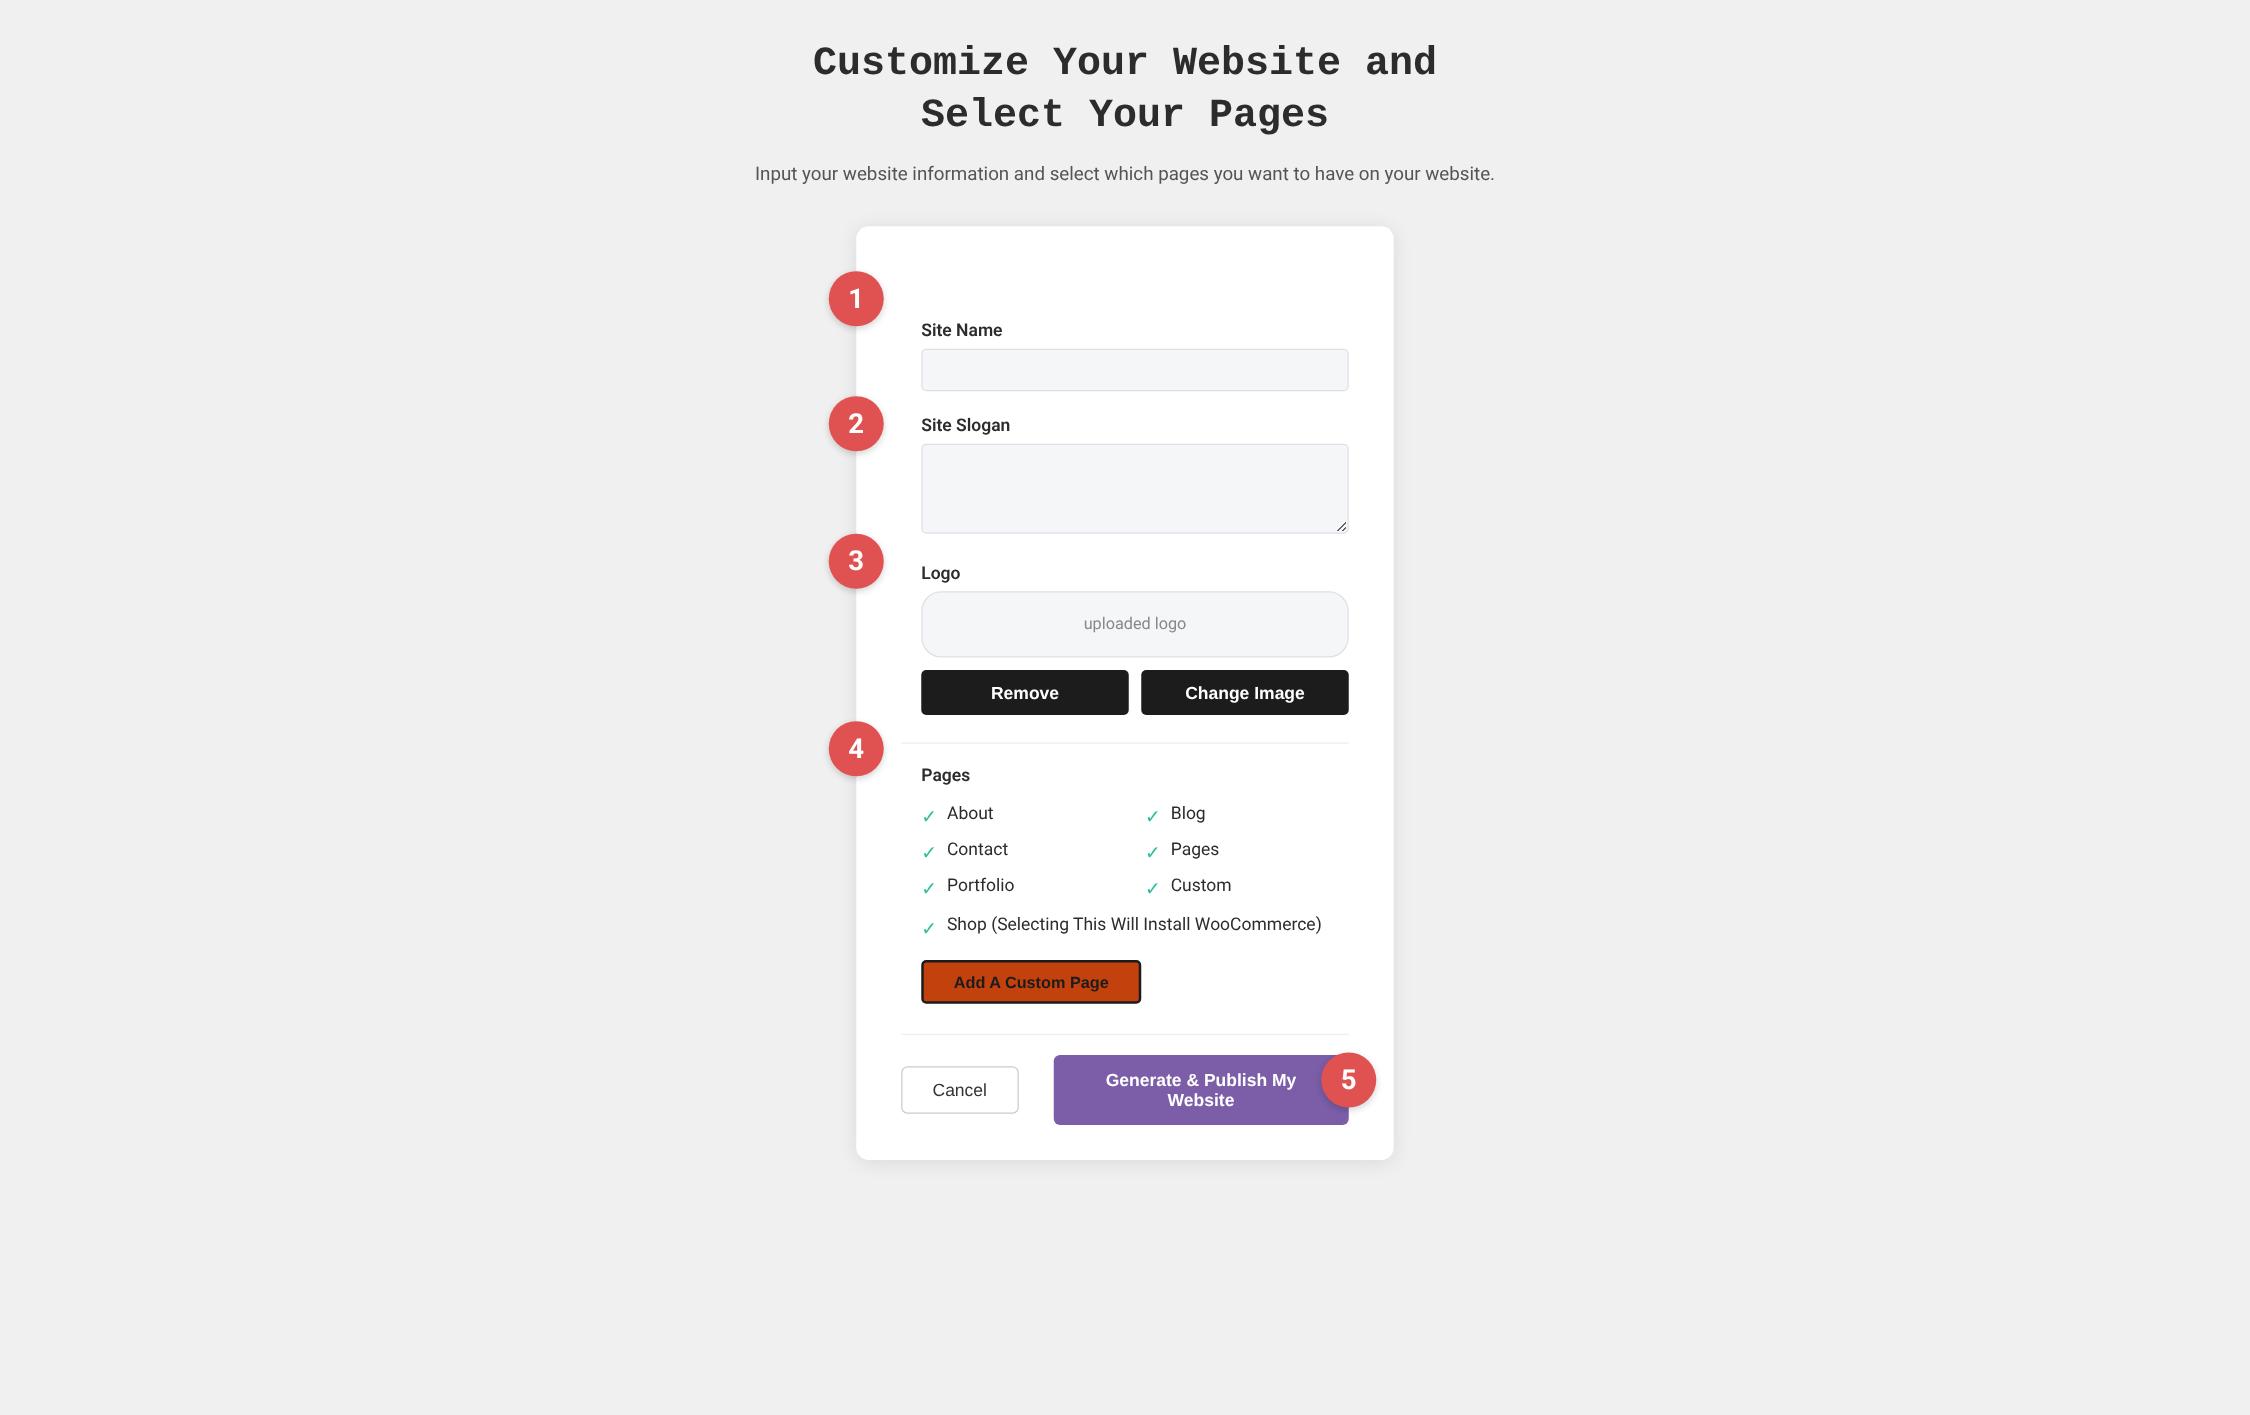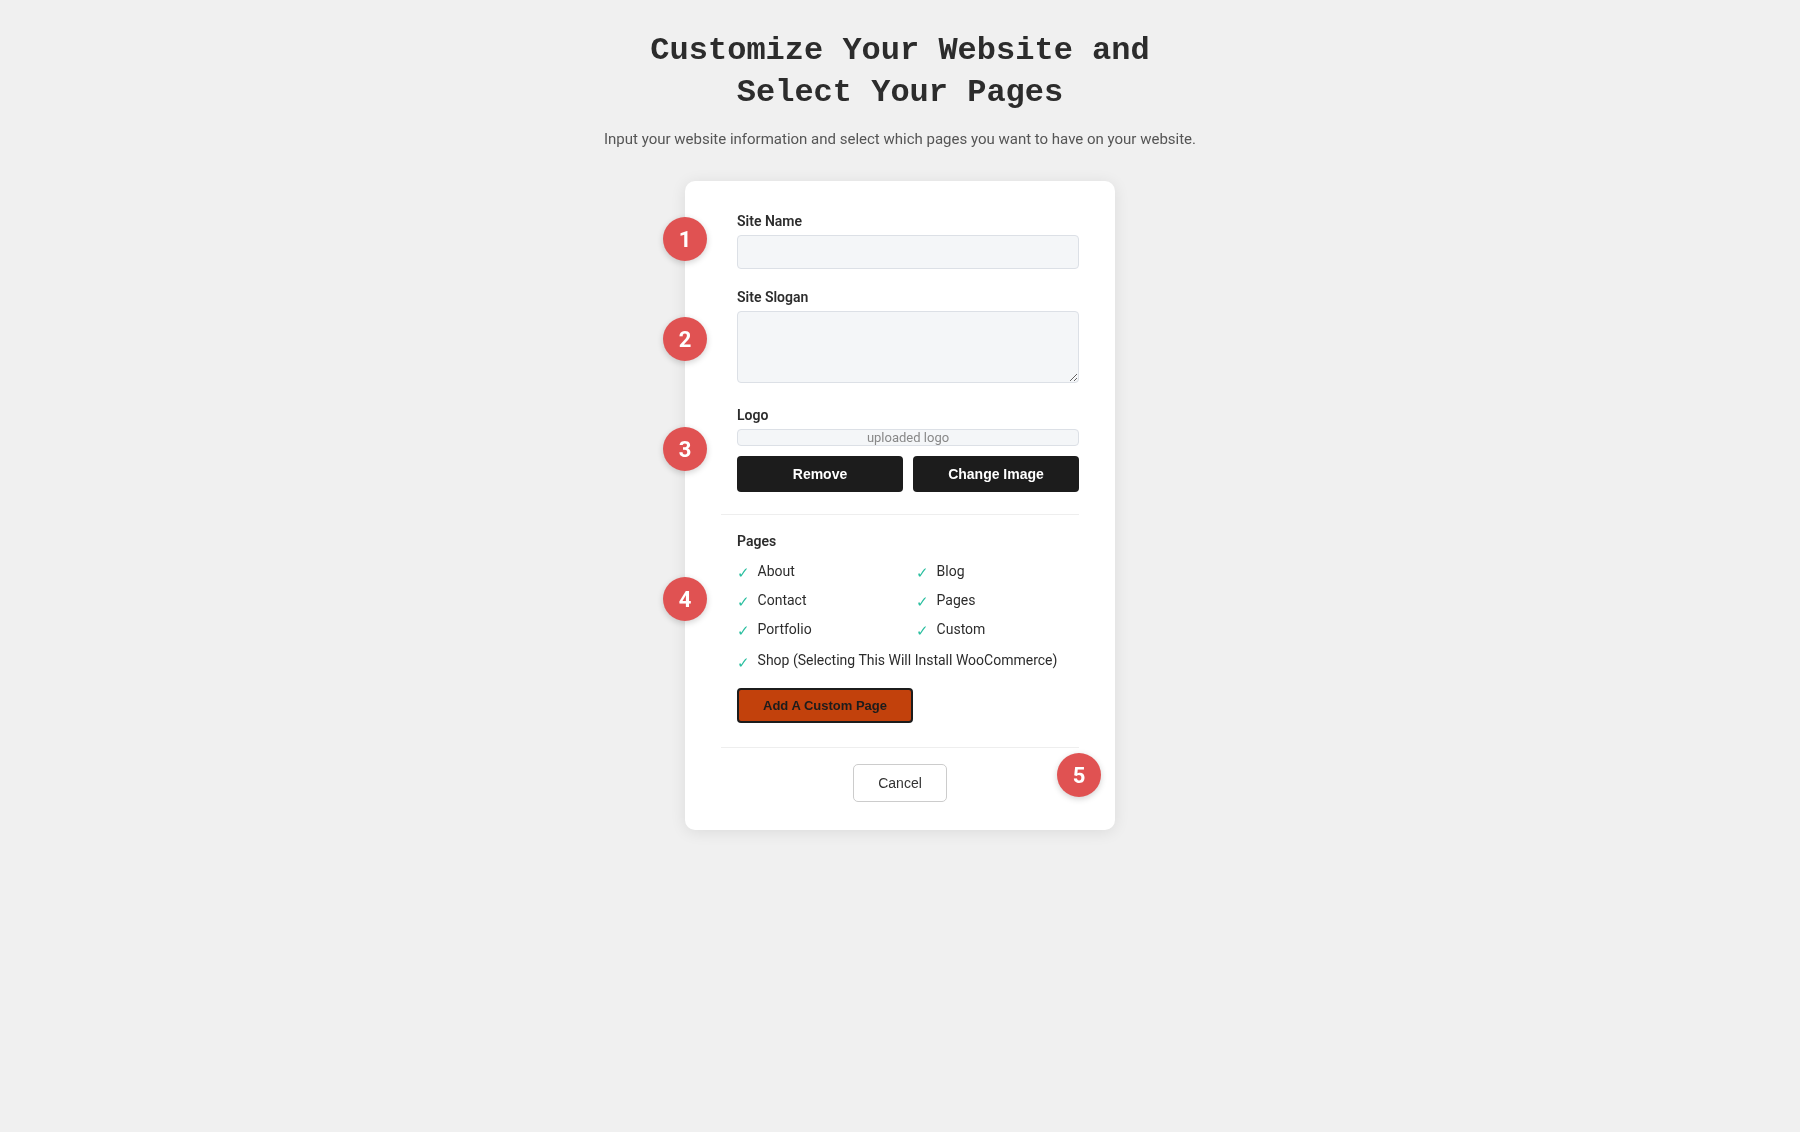--- a/index.html
+++ b/index.html
@@ -100,22 +100,23 @@
       background: #f4f6f8;
       outline: none;
       color: #333;
       resize: vertical;
       height: 72px;
     }
 
     .logo-preview-box {
       width: 100%;
       border: 1.5px solid #dce0e6;
-      border-radius: 4px;
+      border-radius: 16px;
       background: #f4f6f8;
+      padding: 18px;
       text-align: center;
       font-size: 13px;
       color: #888;
       margin-bottom: 10px;
     }
 
     .logo-buttons {
       display: flex;
       gap: 10px;
       margin-bottom: 0;
@@ -260,21 +261,21 @@
     <span>Customize Your Website and</span><br>
     <span>Select Your Pages</span>
   </h1>
   <p class="page-subtitle">Input your website information and select which pages you want to have on your website.</p>
 </div>
 
 <div class="form-card">
 
   <div class="step-badge step-1-badge">1</div>
 
-  <div class="field-group" style="padding-left: 16px;">
+  <div class="field-group" style="padding-left: 16px; margin-top: 44px;">
     <label class="field-label">Site Name</label>
     <input class="field-input" type="text" placeholder="" style="">
   </div>
 
   <div class="step-badge step-2-badge">2</div>
 
   <div class="field-group" style="padding-left: 16px;">
     <label class="field-label">Site Slogan</label>
     <textarea class="field-textarea" style=""></textarea>
   </div>
@@ -335,16 +336,17 @@
     <div class="shop-item">
       <span class="check-icon">✓</span>
       <span>Shop (Selecting This Will Install WooCommerce)</span>
     </div>
 
     <button class="btn-add-custom">Add A Custom Page</button>
   </div>
 
   <div class="footer-actions">
     <button class="btn-cancel">Cancel</button>
+    <button class="btn-generate">Generate &amp; Publish My Website</button>
     <div class="step-badge-footer">5</div>
   </div>
 
 </div>
 
 </body></html>

